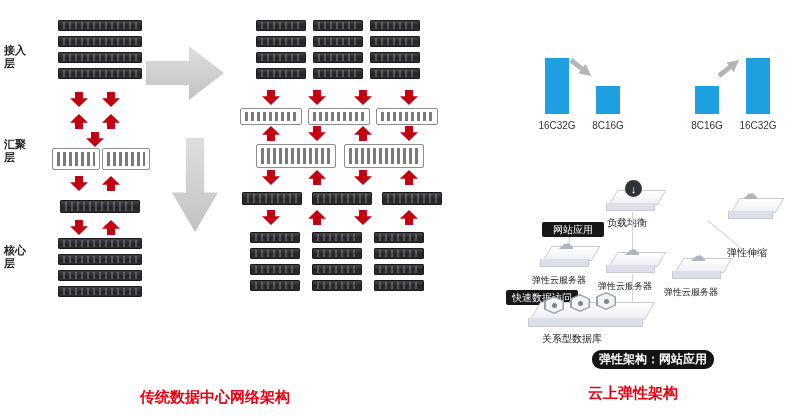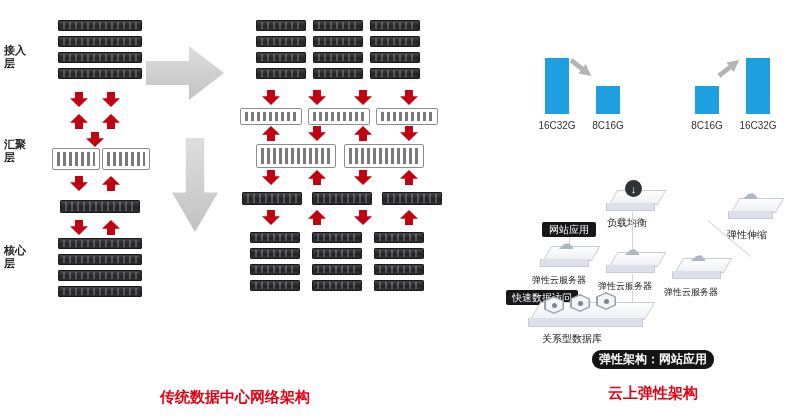--- a/index.html
+++ b/index.html
@@ -23,21 +23,21 @@
   .arr.up{clip-path:polygon(50% 0,100% 58%,72% 58%,72% 100%,28% 100%,28% 58%,0 58%);}
 
   
   .garr{position:absolute;background:linear-gradient(180deg,#dedede,#c2c2c2);}
   .garr.right{clip-path:polygon(0 28%,55% 28%,55% 0,100% 50%,55% 100%,55% 72%,0 72%);}
   .garr.down{clip-path:polygon(30% 0,70% 0,70% 58%,100% 58%,50% 100%,0 58%,30% 58%);}
 
   
   .layer{position:absolute;width:26px;font-size:11px;font-weight:bold;color:#222;line-height:13px;}
   .note{position:absolute;font-size:12px;color:#000;white-space:nowrap;}
-  .caption{position:absolute;color:#e60012;font-weight:bold;font-size:15px;text-align:center;}
+  .caption{position:absolute;color:#e60012;font-weight:bold;font-size:15px;text-align:left;}
 
   
   .bar{position:absolute;width:24px;background:#1e9fdf;}
   .bar-label{position:absolute;font-size:10px;color:#333;text-align:center;}
   .carr{position:absolute;width:26px;height:12px;background:#b5b5b5;
         clip-path:polygon(0 30%,55% 30%,55% 0,100% 50%,55% 100%,55% 70%,0 70%);}
 
   
   .band{position:absolute;background:#141414;color:#fff;font-size:12px;font-weight:bold;
         text-align:center;line-height:19px;height:19px;border-radius:9px;}
@@ -186,28 +186,28 @@
 
   <div class="lb-ic" style="left:625px;top:180px;">
       <span>↓</span>
     </div>
   <div class="slab" style="left:606px;top:190px;width:56px;height:22px;">
       <div class="t"></div>
       <div class="f"></div>
     </div>
   <div class="svc-label" style="left:607px;top:216px;width:54px;">负载均衡</div>
 
-  <div class="badge" style="left:542px;top:222px;width:54px;">网站应用</div>
+  <div class="badge" style="left:542px;top:222px;width:62px;">网站应用</div>
 
   <div class="cloud-ic" style="left:742px;top:186px;"><span>☁</span></div>
   <div class="slab" style="left:728px;top:198px;width:52px;height:20px;">
       <div class="t"></div>
       <div class="f"></div>
     </div>
-  <div class="svc-label" style="left:727px;top:228px;width:54px;">弹性伸缩</div>
+  <div class="svc-label" style="left:727px;top:246px;width:54px;">弹性伸缩</div>
 
   <div class="cloud-ic" style="left:558px;top:236px;"><span>☁</span></div>
   <div class="slab" style="left:540px;top:246px;width:56px;height:22px;">
       <div class="t"></div>
       <div class="f"></div>
     </div>
   <div class="svc-label small" style="left:532px;top:274px;width:72px;">弹性云服务器</div>
 
   <div class="cloud-ic" style="left:624px;top:242px;"><span>☁</span></div>
   <div class="slab" style="left:606px;top:252px;width:56px;height:22px;">

